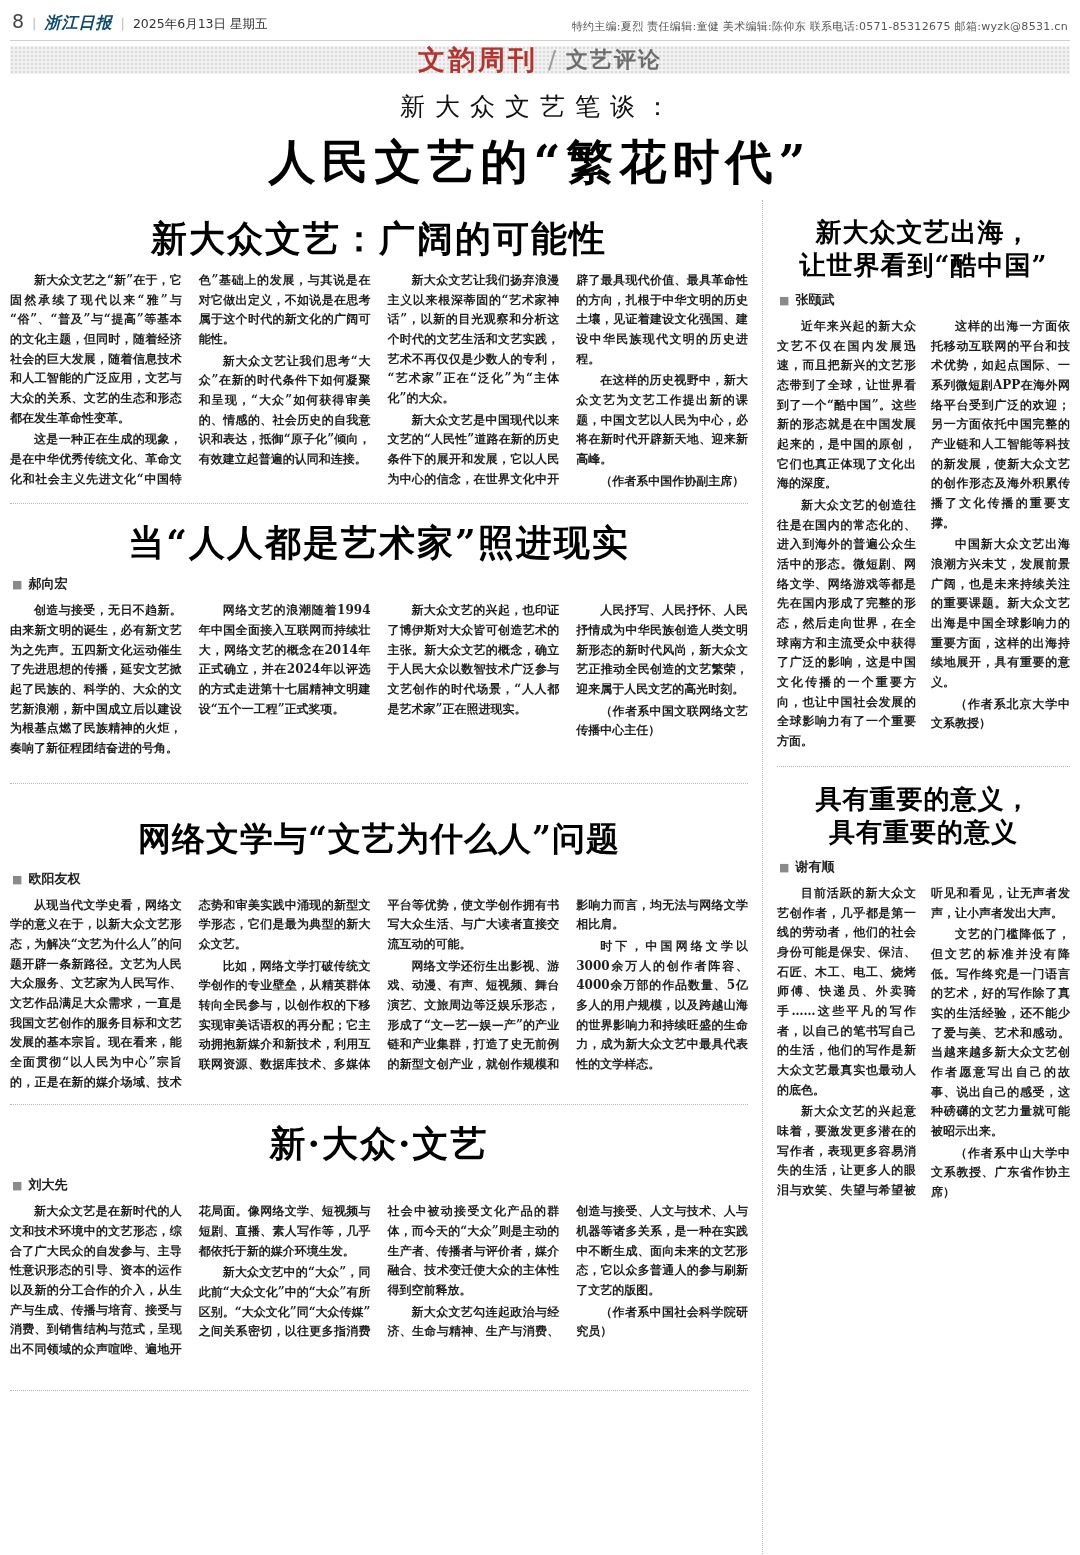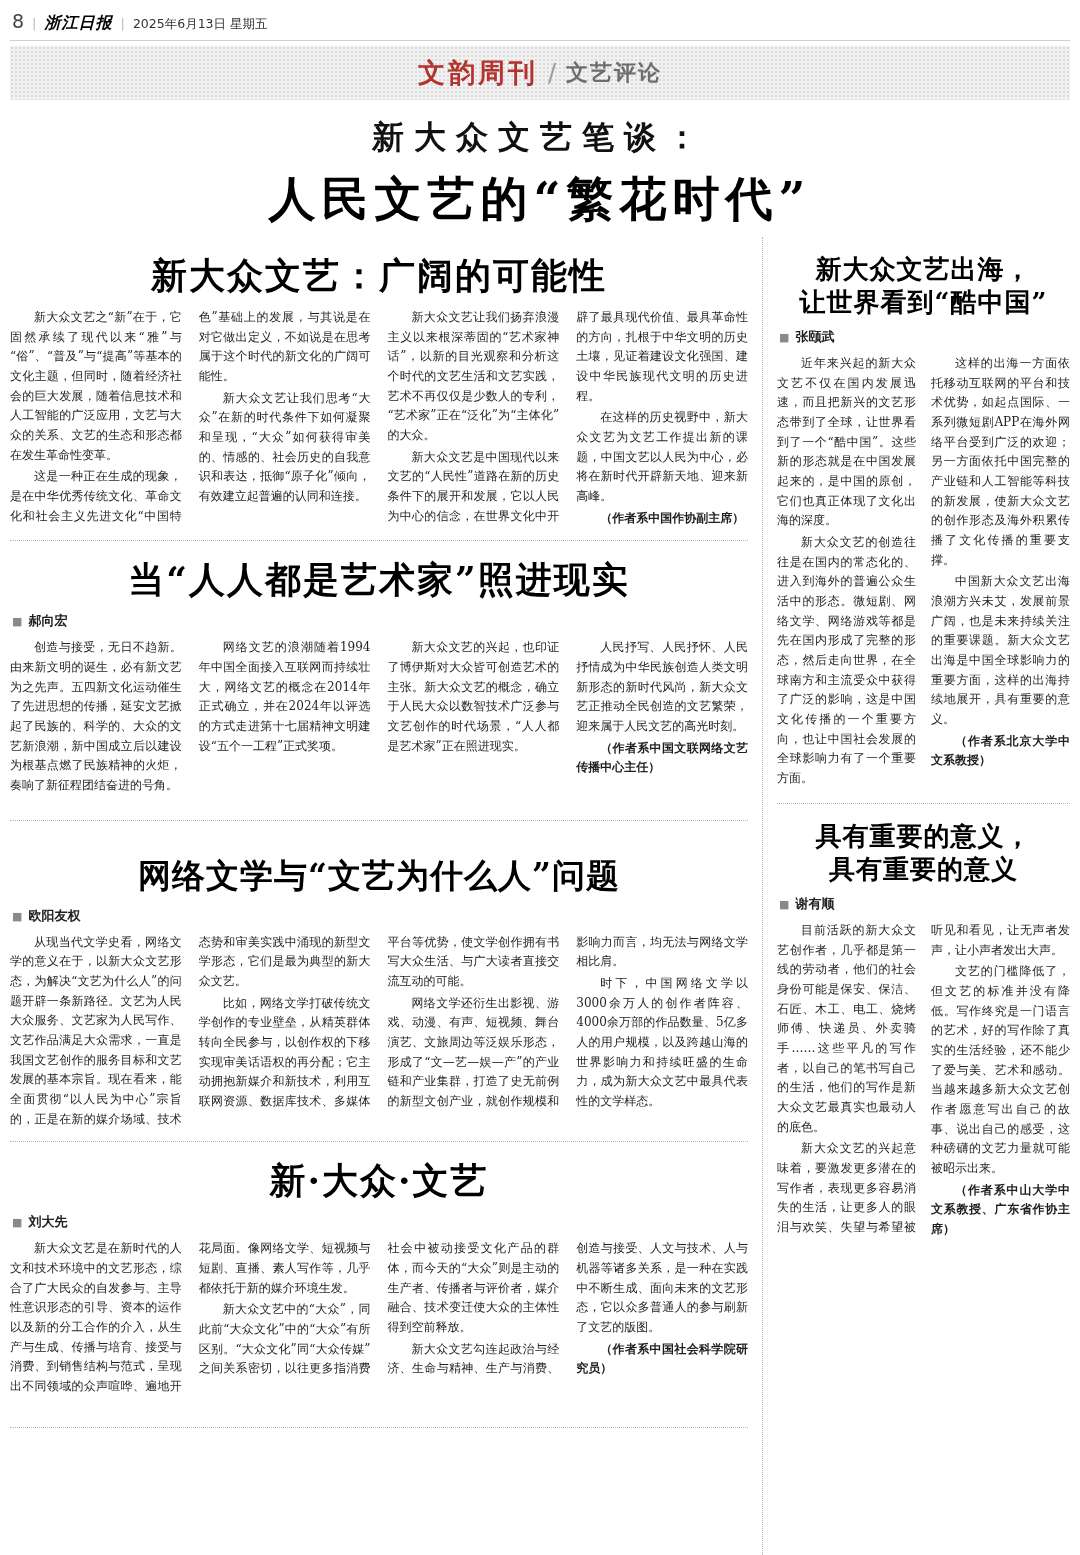--- a/index.html
+++ b/index.html
@@ -11,38 +11,38 @@
   }
   
   .top-header {
     display:flex; justify-content:space-between; align-items:flex-end;
     padding:4px 2px 6px 2px; border-bottom:1px solid #cfcfcf;
     font-family:"DejaVu Sans", sans-serif;
   }
   .top-left { display:flex; align-items:baseline; gap:8px; }
   .page-num { font-size:19px; color:#444; font-weight:400; }
   .vbar { color:#bbb; font-size:13px; }
-  .masthead { color:#000000; font-weight:700; font-size:16px; font-style:italic; letter-spacing:1px; }
+  .masthead { color:#0c4a6e; font-weight:700; font-size:16px; font-style:italic; letter-spacing:1px; }
   .date { font-size:12.5px; color:#333; }
   .staff { font-size:11px; color:#555; letter-spacing:0.3px; }
   
   .banner {
-    margin-top:5px; height:54px;
+    margin-top:5px; height:28px;
     background-color:#f1f1f1;
     background-image:radial-gradient(#d9d9d9 0.8px, transparent 0.8px);
     background-size:4px 4px;
     display:flex; align-items:center; justify-content:center; gap:10px;
     font-family:"DejaVu Sans", sans-serif;
   }
   .banner .weekly { color:#b3342e; font-size:27px; font-weight:700; letter-spacing:3px; }
   .banner .slash { color:#9a9a9a; font-size:24px; }
   .banner .section { color:#6d6d6d; font-size:22px; font-weight:700; letter-spacing:2px; }
   
   .lead { text-align:center; margin-top:16px; }
-  .lead .kicker { font-size:32px; letter-spacing:10px; color:#111;font-weight:bold; }
+  .lead .kicker { font-size:25px; letter-spacing:10px; color:#111; }
   .lead .title { font-size:47px; font-weight:700; letter-spacing:6px; color:#000; margin-top:8px; }
   
   .editor-note {
     width:740px; margin:16px auto 10px auto; padding:10px 4px 12px 4px;
     border-top:1px dotted #999; border-bottom:1px dotted #999;
     font-size:12px; line-height:1.75; color:#222;
   }
   .editor-note p { text-indent:2em; text-align:justify; }
   .editor-note .lbl { font-weight:700; }
   
@@ -52,21 +52,21 @@
   
   .article { padding:10px 0 12px 0; }
   .article + .article { border-top:1px dotted #b5b5b5; }
   .a-title { text-align:center; font-weight:700; color:#000; margin:6px 0 10px 0; line-height:1.25; }
   .t-xl { font-size:36px; letter-spacing:2px; }
   .t-lg { font-size:33px; letter-spacing:1px;margin-top:24px; }
   .t-rt { font-size:26px; letter-spacing:1px; }
   .byline { font-family:"DejaVu Sans", sans-serif; font-size:13px; font-weight:700; color:#222; margin:4px 0 8px 2px; }
   .byline .sq { color:#8a8a8a; font-size:11px; margin-right:6px; }
   .cols { font-size:12px; line-height:1.64; color:#1f1f1f; text-align:justify; }
-  .cols p { text-indent:2em; margin-bottom:2px; }
+  .cols p { text-indent:2em; margin-bottom:2px;font-weight:bold; }
   .cols-4 { column-count:4; column-gap:17px; }
   .cols-2 { column-count:2; column-gap:15px; }
   .attr { font-weight:700; text-indent:2em; margin-top:2px; }
   
   #article-1 { min-height:228px; }
   #article-3 { min-height:280px; }
   #article-4 { min-height:208px; }
   #article-5 { min-height:286px; }
   #article-7 { min-height:258px; }
   #article-2 { min-height:566px; }
@@ -78,20 +78,21 @@
 <div class="page">
 
   <div class="top-header">
     <div class="top-left">
       <span class="page-num">8</span>
       <span class="vbar">|</span>
       <span class="masthead">浙江日报</span>
       <span class="vbar">|</span>
       <span class="date">2025年6月13日 星期五</span>
     </div>
+    <div class="staff">特约主编:夏烈 责任编辑:童健 美术编辑:陈仰东 联系电话:0571-85312675 邮箱:wyzk@8531.cn</div>
   </div>
 
   <div class="banner">
     <span class="weekly">文韵周刊</span>
     <span class="slash">/</span>
     <span class="section">文艺评论</span>
   </div>
 
   <div class="lead">
     <div class="kicker">新大众文艺笔谈：</div>

